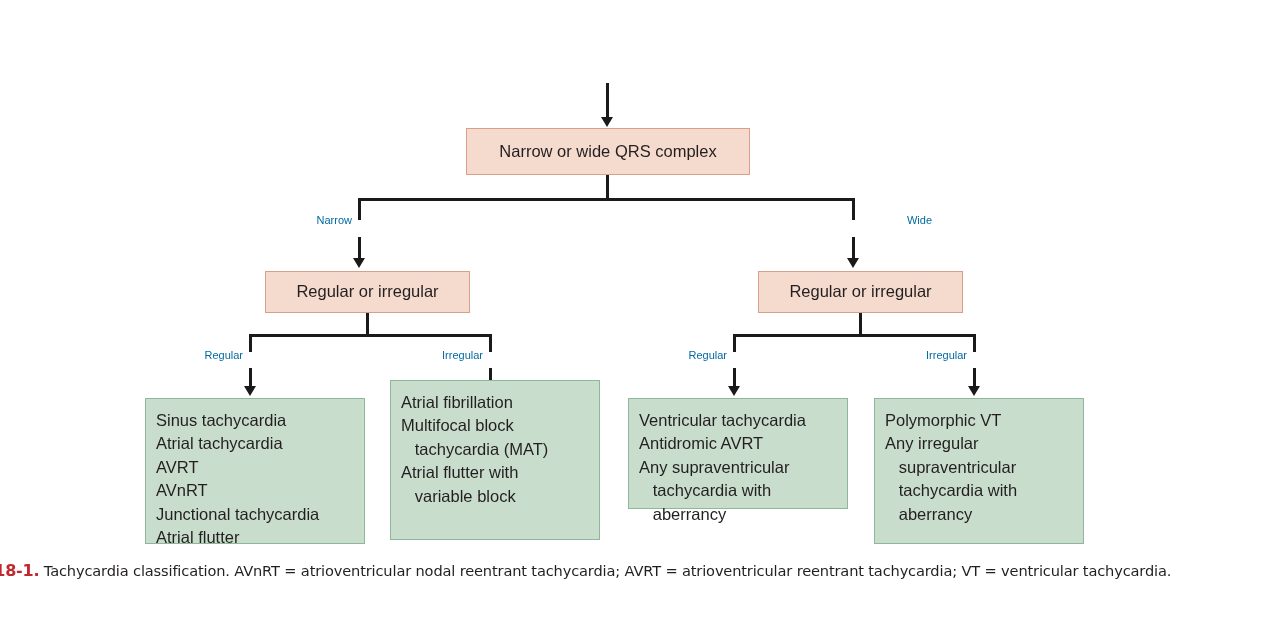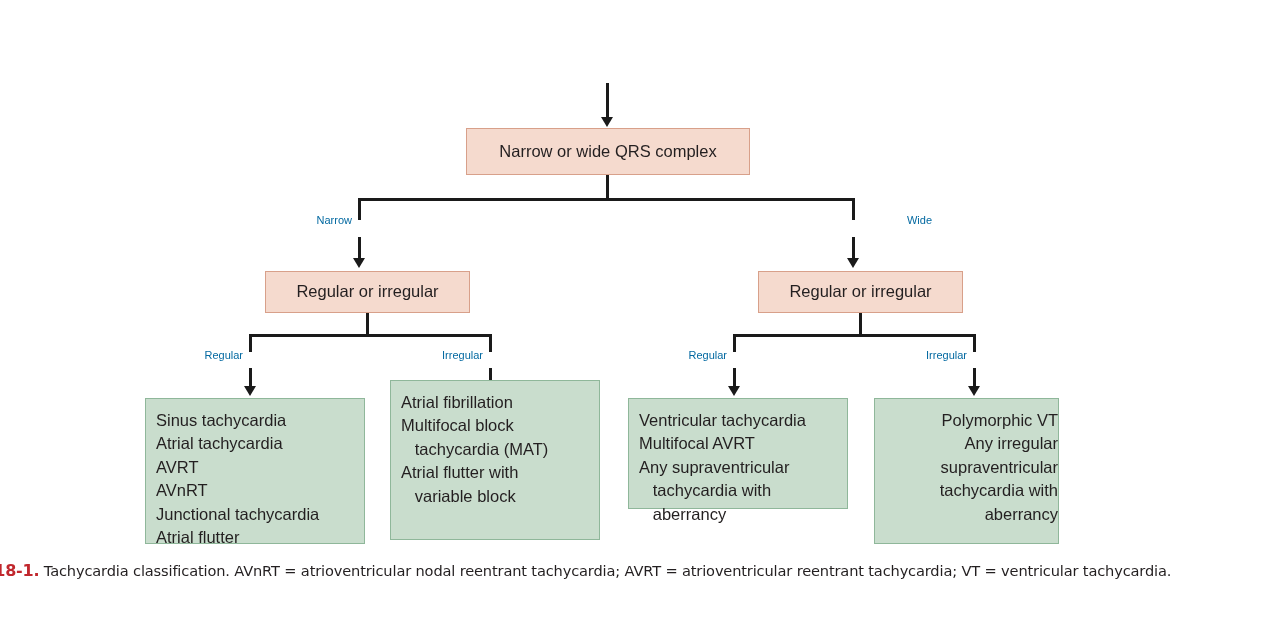--- a/index.html
+++ b/index.html
@@ -185,27 +185,27 @@
   <div class="leaf" style="left:390px; top:380px; width:210px; height:160px;">
     <span class="li">Atrial fibrillation</span>
     <span class="li">Multifocal block</span>
     <span class="li">   tachycardia (MAT)</span>
     <span class="li">Atrial flutter with</span>
     <span class="li">   variable block</span>
   </div>
 
   <div class="leaf" style="left:628px; top:398px; width:220px; height:111px;">
     <span class="li">Ventricular tachycardia</span>
-    <span class="li">Multifocal AVRT</span>
+    <span class="li">Antidromic AVRT</span>
     <span class="li">Any supraventricular</span>
     <span class="li">   tachycardia with</span>
     <span class="li">   aberrancy</span>
   </div>
 
-  <div class="leaf" style="left:874px; top:398px; width:185px; height:146px;text-align:right;">
+  <div class="leaf" style="left:874px; top:398px; width:210px; height:146px;">
     <span class="li">Polymorphic VT</span>
     <span class="li">Any irregular</span>
     <span class="li">   supraventricular</span>
     <span class="li">   tachycardia with</span>
     <span class="li">   aberrancy</span>
   </div>
 
   <div id="caption">
     <span class="fig-num">RE 18-1.</span>
     <span class="cap-text">Tachycardia classification. AVnRT = atrioventricular nodal reentrant tachycardia; AVRT = atrioventricular reentrant tachycardia; VT = ventricular tachycardia.</span>

